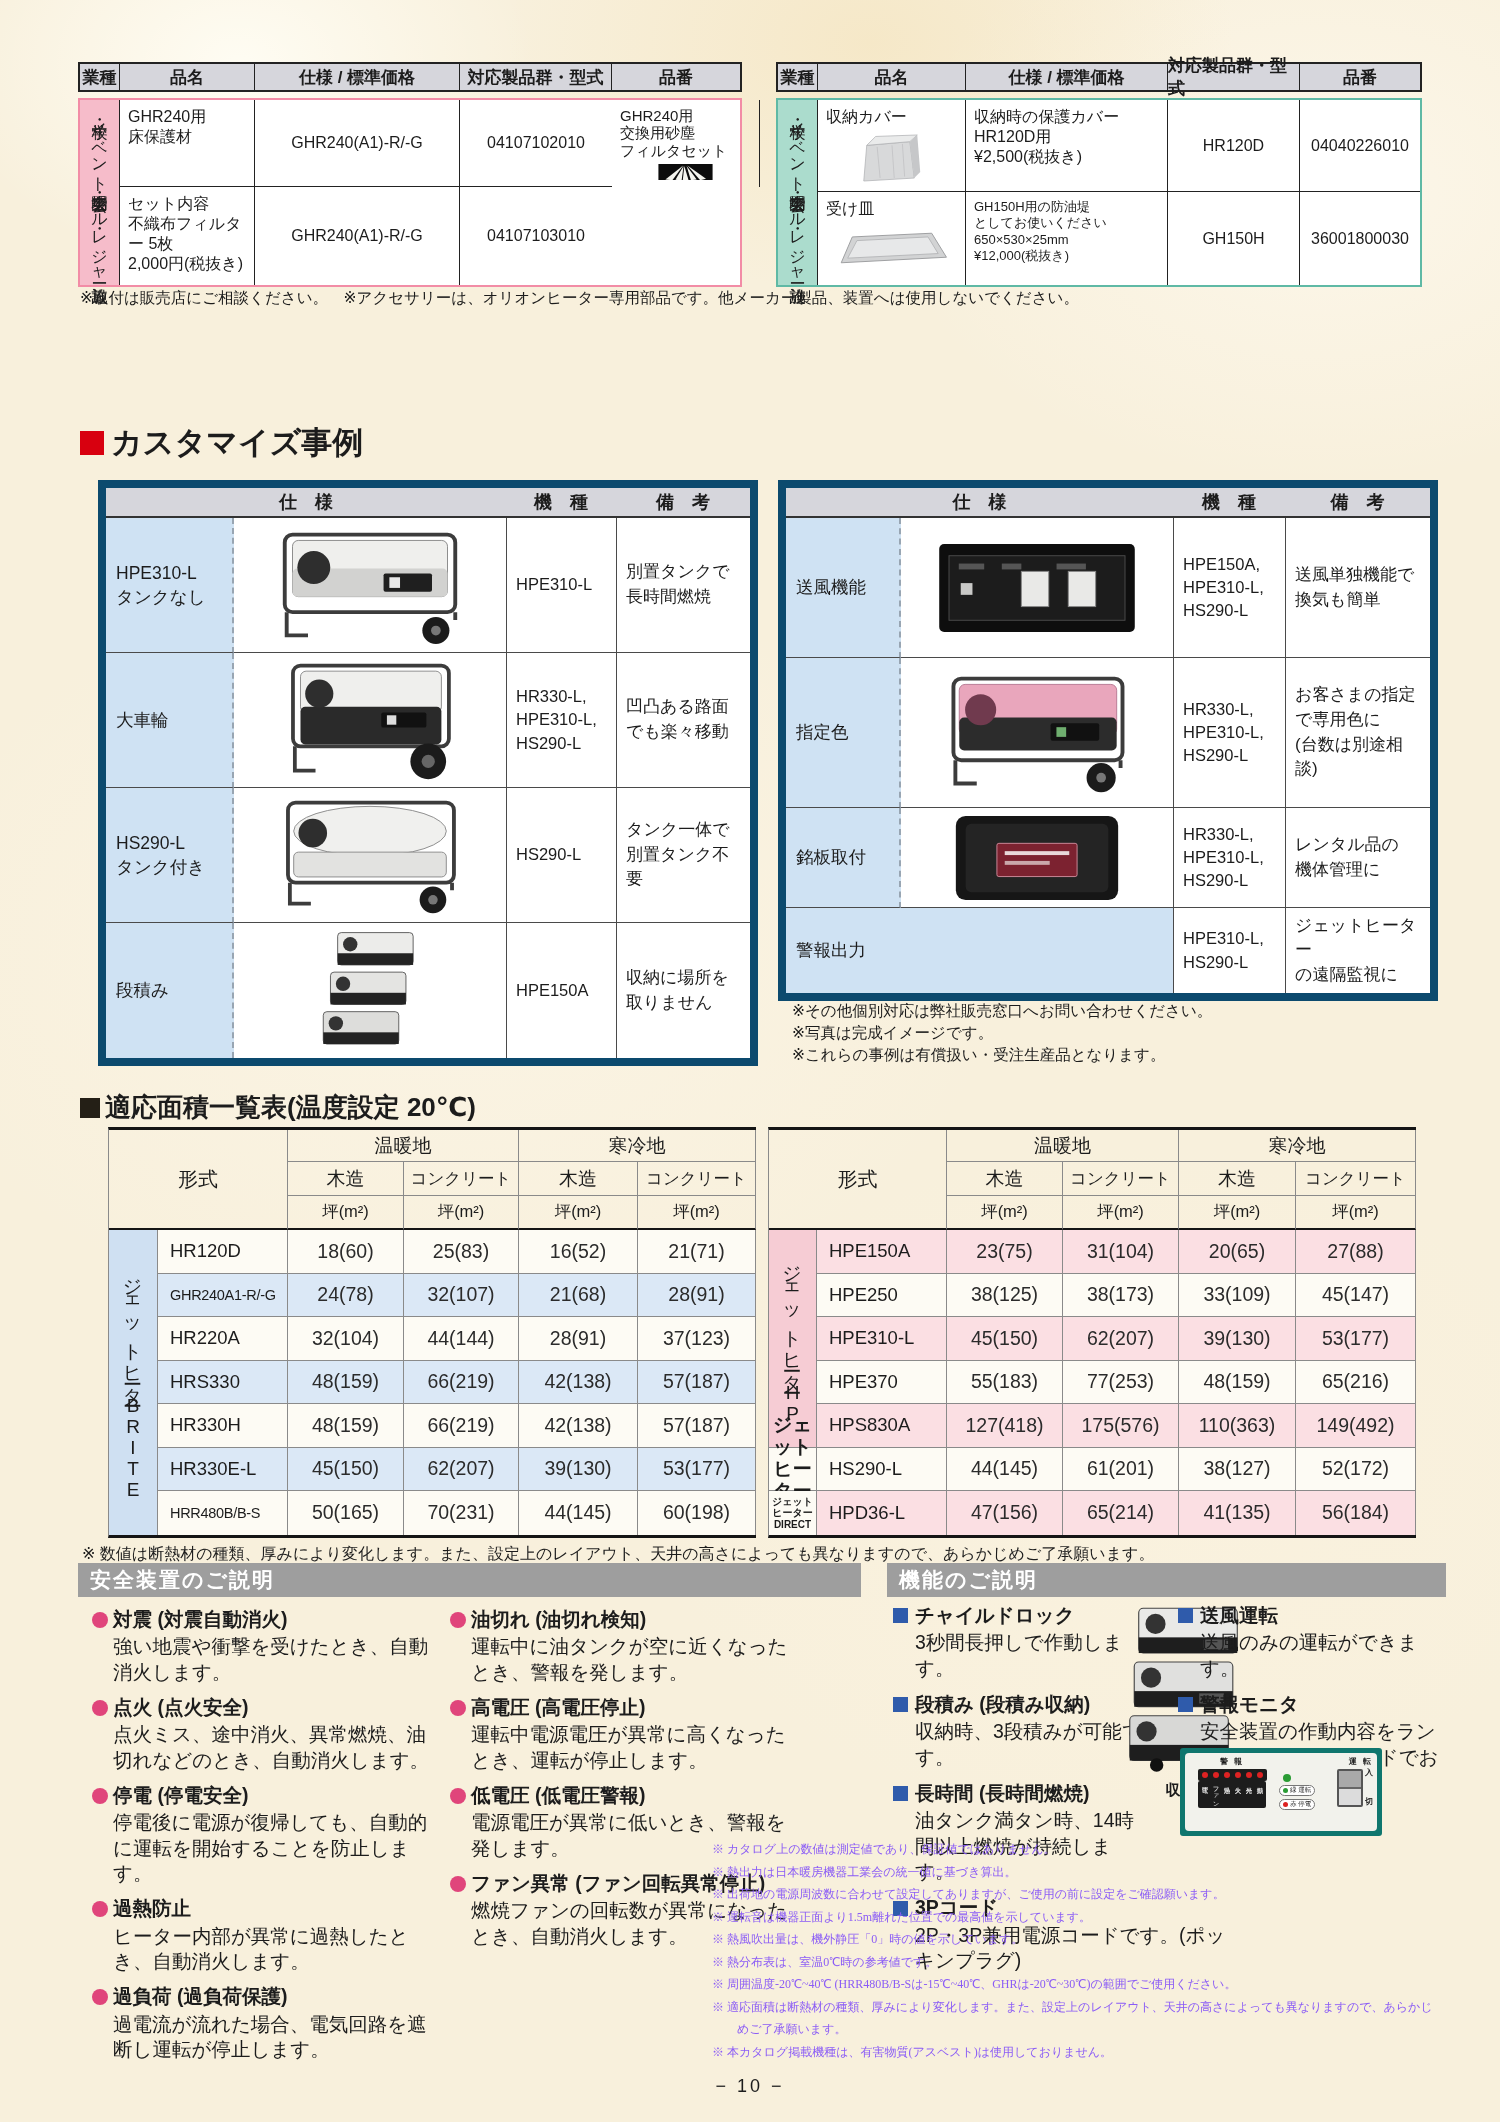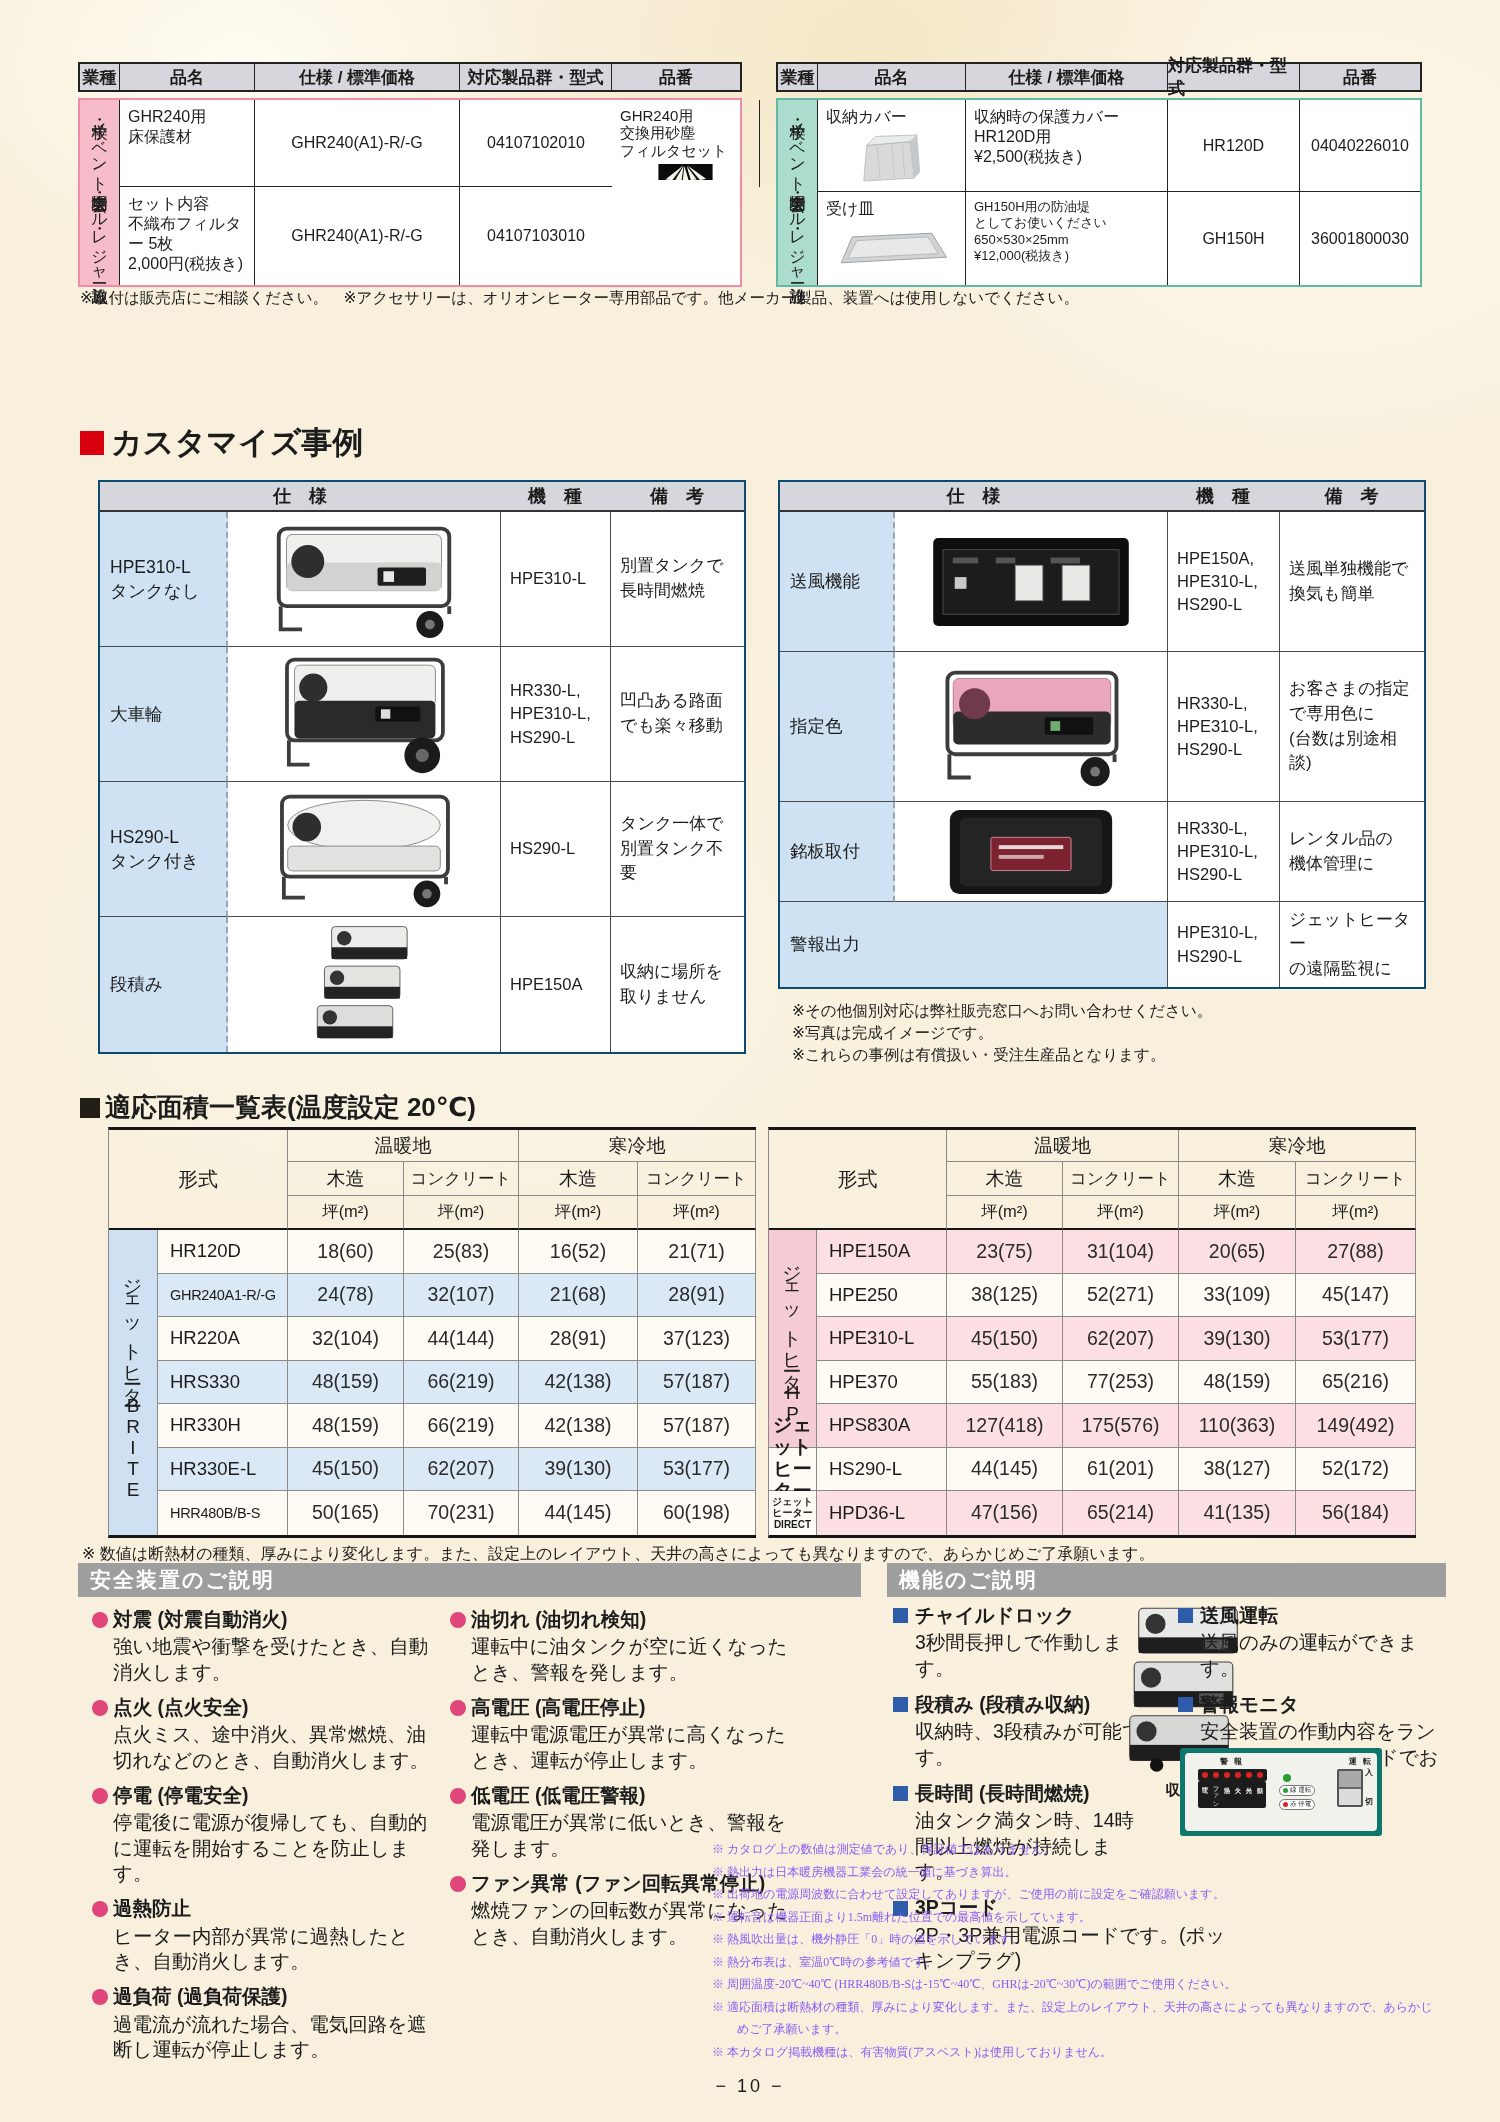--- a/index.html
+++ b/index.html
@@ -36,21 +36,21 @@
   .ccell{display:flex;align-items:center;justify-content:center;text-align:center;font-size:15.5px}
   .thumb{display:block;margin:2px auto 0}
 
   
   .h1{display:flex;align-items:center;font-weight:bold}
   .rsq{width:24px;height:24px;background:#d8000f;margin-right:7px;flex:none}
   .bsq{width:20px;height:20px;background:#241f16;margin-right:5px;flex:none}
   .smallnote{font-size:15.5px}
 
   
-  .cust{display:grid;border:2px solid #0c4a6e;background:#fff}
+  .cust{display:grid;border:8px solid #0c4a6e;background:#fff}
   .cust>div{border-bottom:1.5px solid #4a4a4a}
   .cust>.lr{border-bottom:none}
   .cust .hd{background:#d6d6dc;display:flex;align-items:center;justify-content:center;
       font-weight:bold;font-size:18px;border-bottom:2px solid #333}
   .cust .lbl{background:#cfe2f3;display:flex;align-items:center;padding:0 10px;font-size:17.5px;
       border-right:2px dashed #98a5b2;line-height:1.4}
   .cust .img{display:flex;align-items:center;justify-content:center;overflow:hidden}
   .cust .mdl{border-left:1.5px solid #4a4a4a;display:flex;align-items:center;padding:0 9px;
       font-size:16.5px;line-height:1.4}
   .cust .nte{border-left:1.5px solid #4a4a4a;display:flex;align-items:center;padding:0 9px;
@@ -439,21 +439,21 @@
   <div class="grp grpp" style="grid-column:1;grid-row:4/9">ジェットヒーターHP</div>
 
   <div class="model p">HPE150A</div>
   <div class="num p">23(75)</div>
   <div class="num p">31(104)</div>
   <div class="num p">20(65)</div>
   <div class="num p">27(88)</div>
 
   <div class="model w">HPE250</div>
   <div class="num w">38(125)</div>
-  <div class="num w">52(271)</div>
+  <div class="num w">38(173)</div>
   <div class="num w">33(109)</div>
   <div class="num w">45(147)</div>
 
   <div class="model p">HPE310-L</div>
   <div class="num p">45(150)</div>
   <div class="num p">62(207)</div>
   <div class="num p">39(130)</div>
   <div class="num p">53(177)</div>
 
   <div class="model w">HPE370</div>

